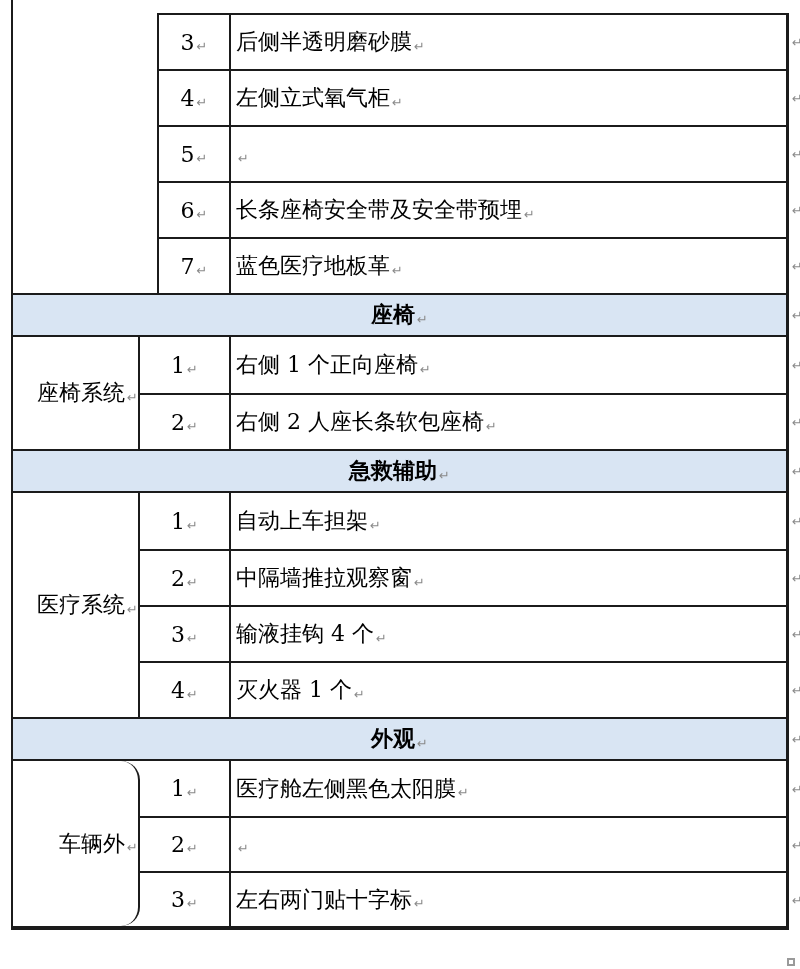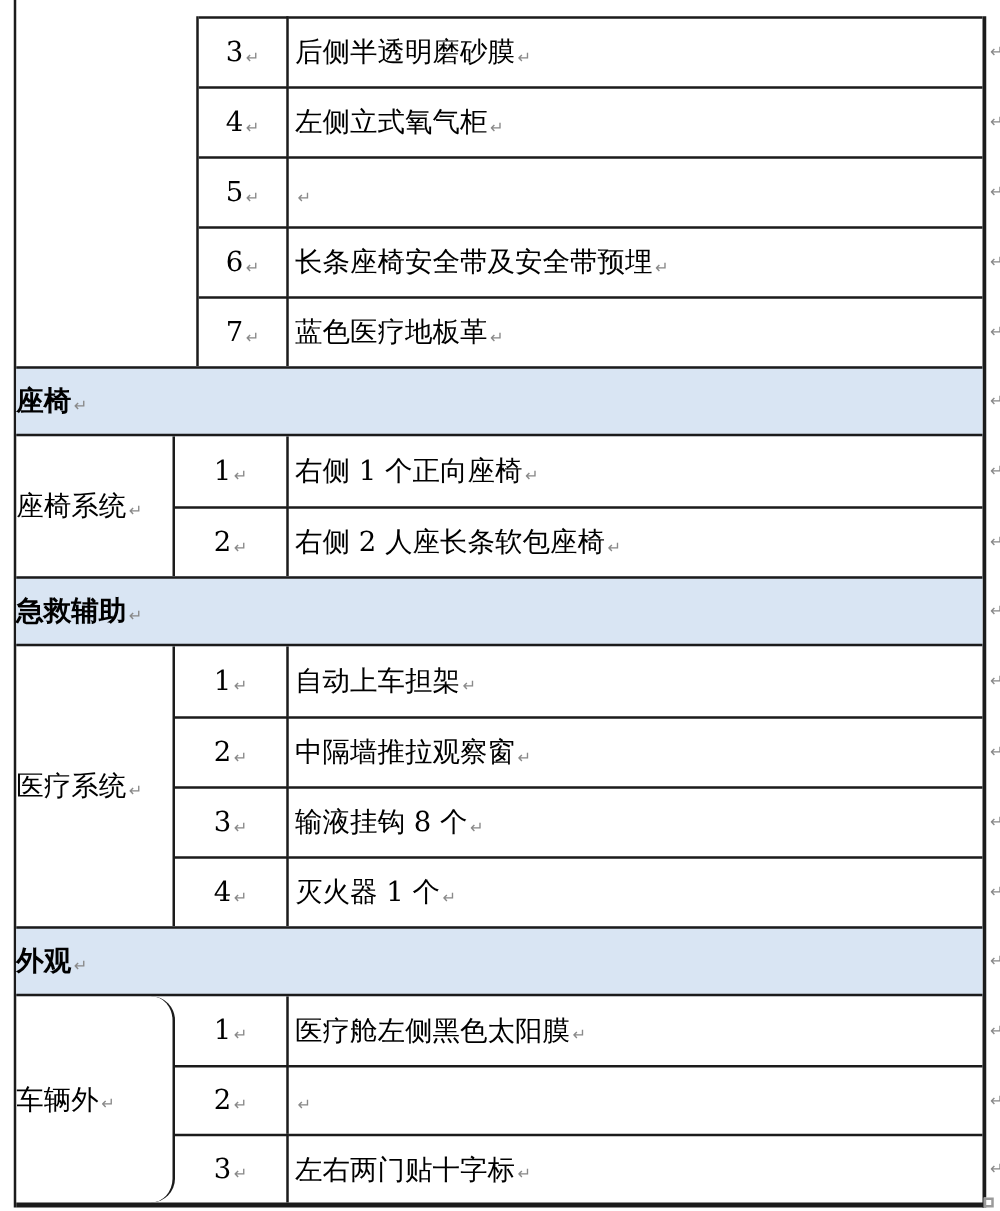--- a/index.html
+++ b/index.html
@@ -28,36 +28,36 @@
     border-right:3px solid var(--bc);
     border-bottom:4px solid var(--bc);
   }
   .sec{display:grid;}
   .sec-cont{grid-template-columns:146px 72px 1fr;grid-auto-rows:56px;}
   .sec-std{grid-template-columns:127px 91px 1fr;grid-auto-rows:56px;}
   .sec-short{grid-auto-rows:55px;}
   .cell{box-sizing:border-box;display:flex;align-items:center;font-size:22px;}
   .left-cell{
     border-right:2px solid var(--bc);
-    justify-content:flex-start;text-align:center;
+    justify-content:flex-end;text-align:center;
   }
   .num-cell{
     border-right:2px solid var(--bc);
     justify-content:center;
   }
   .desc-cell{padding-left:5px;position:relative;}
   .topline{border-top:2px solid var(--bc);}
   .sep{border-top:2px solid var(--bc);}
   .hdr{
     box-sizing:border-box;
-    height:56px;
+    height:44px;
     border-top:2px solid var(--bc);
     border-bottom:2px solid var(--bc);
     background:var(--hdr-bg);
-    display:flex;align-items:center;
+    display:flex;align-items:center;justify-content:center;
     font-size:22px;font-weight:bold;
     position:relative;
   }
   .txt{white-space:pre;}
   .pilcrow{
     font-family:"DejaVu Sans","Liberation Sans",sans-serif;
     font-size:13px;
     color:var(--mark);
     margin-left:2px;
     position:relative;top:4px;
@@ -201,21 +201,21 @@
             <span class="txt">中隔墙推拉观察窗</span>
             <span class="pilcrow">↵</span>
             <span class="pilcrow row-mark">↵</span>
           </div>
 
         <div class="cell num-cell sep">
             <span class="txt">3</span>
             <span class="pilcrow">↵</span>
           </div>
         <div class="cell desc-cell sep">
-            <span class="txt">输液挂钩 8 个</span>
+            <span class="txt">输液挂钩 4 个</span>
             <span class="pilcrow">↵</span>
             <span class="pilcrow row-mark">↵</span>
           </div>
 
         <div class="cell num-cell sep">
             <span class="txt">4</span>
             <span class="pilcrow">↵</span>
           </div>
         <div class="cell desc-cell sep">
             <span class="txt">灭火器 1 个</span>

